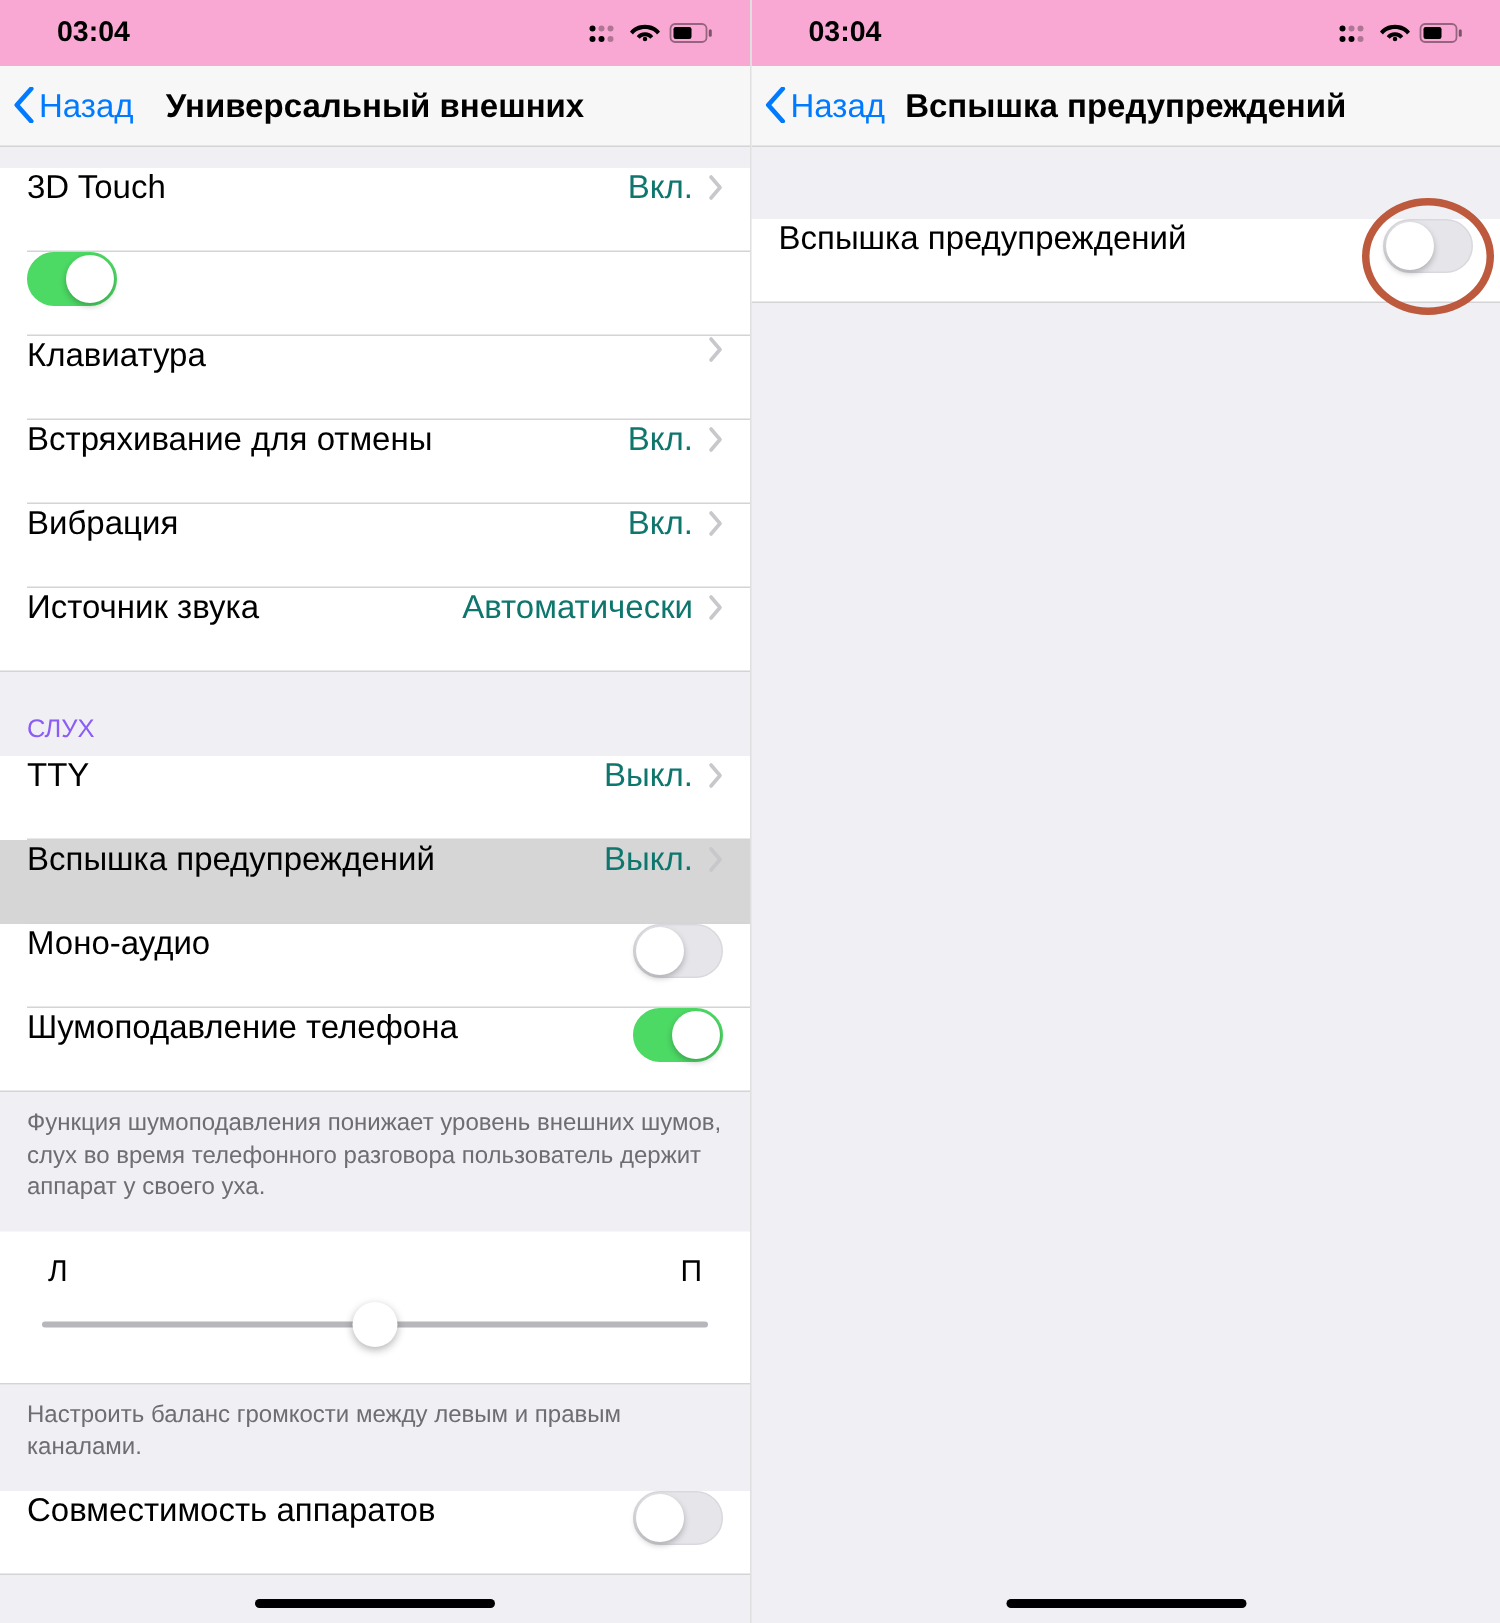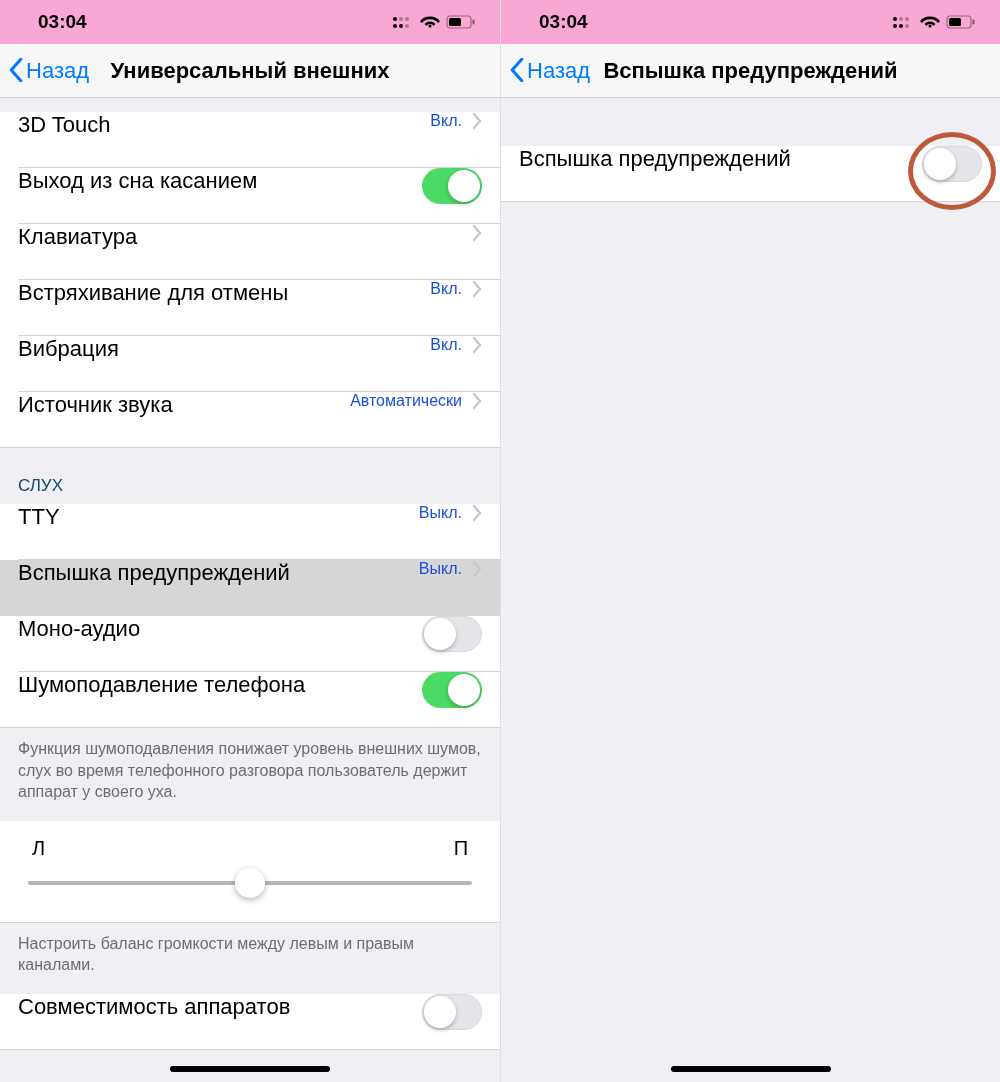--- a/index.html
+++ b/index.html
@@ -83,29 +83,29 @@
     left: 18px; right: 0; bottom: 0;
     height: 1px;
     background: #d4d4d7;
   }
   .cell.last::after { left: 0; }
   .cell.pressed { background: #d6d6d6; }
   .cell .right {
     display: flex;
     align-items: center;
     gap: 10px;
-    color: #1d4ed8;
-    font-size: 16px;
+    color: #0f766e;
+    font-size: 22px;
   }
   .chevron { color: #c7c7cc; }
 
   .section-header {
     padding: 28px 18px 8px;
     font-size: 17px;
-    color: #0c4a6e;
+    color: #8b5cf6;
     text-transform: uppercase;
   }
   .footer-text {
     padding: 10px 18px 18px;
     font-size: 16px;
     color: #6d6d72;
     line-height: 1.35;
   }
 
   
@@ -260,21 +260,20 @@
         <div class="cell">
           <span>3D Touch</span>
           <span class="right">
             <span>Вкл.</span>
             <svg class="chevron" width="10" height="18" viewBox="0 0 10 18">
               <path d="M2 2l6 7-6 7" stroke="#c7c7cc" stroke-width="2.4" fill="none" stroke-linecap="round" stroke-linejoin="round"></path>
             </svg>
           </span>
         </div>
         <div class="cell">
-          <span>Выход из сна касанием</span>
           <span class="right">
             <span class="toggle on">
               <span class="knob"></span>
             </span>
           </span>
         </div>
         <div class="cell">
           <span>Клавиатура</span>
           <span class="right">
             <svg class="chevron" width="10" height="18" viewBox="0 0 10 18">

